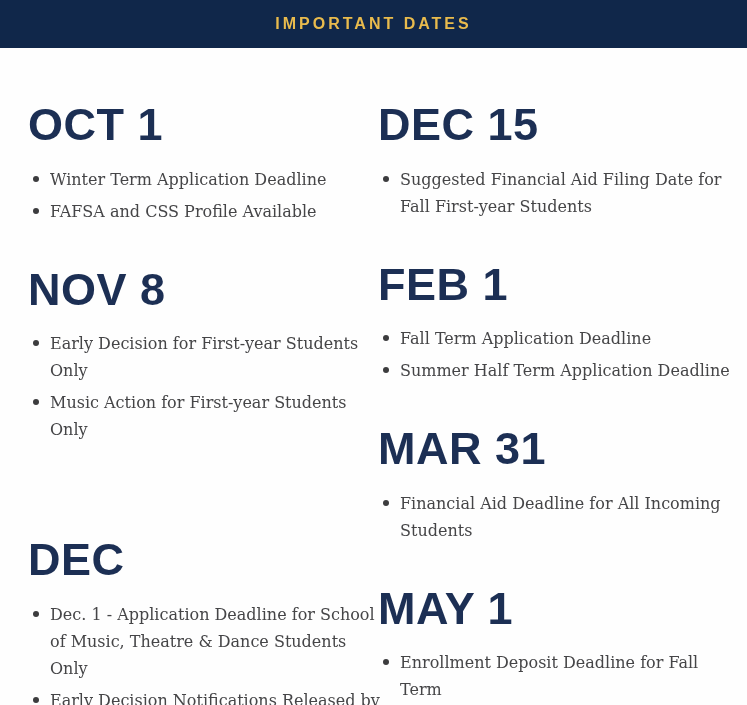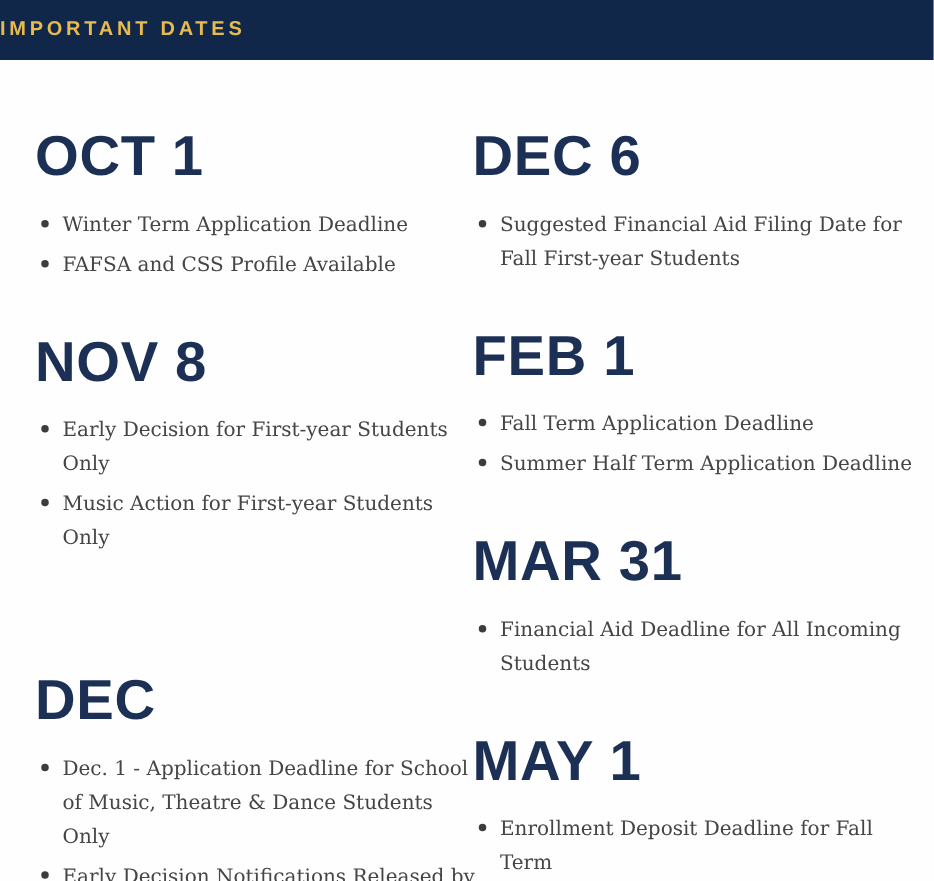--- a/index.html
+++ b/index.html
@@ -5,21 +5,21 @@
   * { margin: 0; padding: 0; box-sizing: border-box; }
   html, body {
     width: 747px; height: 705px;
     background: #fefefe;
     overflow: hidden;
     font-family: "Liberation Sans", sans-serif;
   }
   .header-bar {
     width: 100%; height: 48px;
     background: #10274a;
-    display: flex; align-items: center; 
+    display: flex; align-items: center; justify-content: center;
   }
   .header-bar .title {
     color: #e9bb4d;
     font-size: 16px;
     font-weight: 700;
     letter-spacing: 3px;
     text-transform: uppercase;
   }
   .content {
     display: flex;
@@ -93,21 +93,21 @@
         <li>Dec. 1 - Application Deadline for School of Music, Theatre &amp; Dance Students Only</li>
         <li>Early Decision Notifications Released by End of December</li>
       </ul>
     </section>
 
   </div>
 
   <div class="col">
 
     <section class="block">
-      <h2 class="date-heading">DEC 6</h2>
+      <h2 class="date-heading">DEC 15</h2>
       <ul class="date-list">
         <li>Suggested Financial Aid Filing Date for Fall First-year Students</li>
       </ul>
     </section>
 
     <section class="block">
       <h2 class="date-heading">FEB 1</h2>
       <ul class="date-list">
         <li>Fall Term Application Deadline</li>
         <li>Summer Half Term Application Deadline</li>

